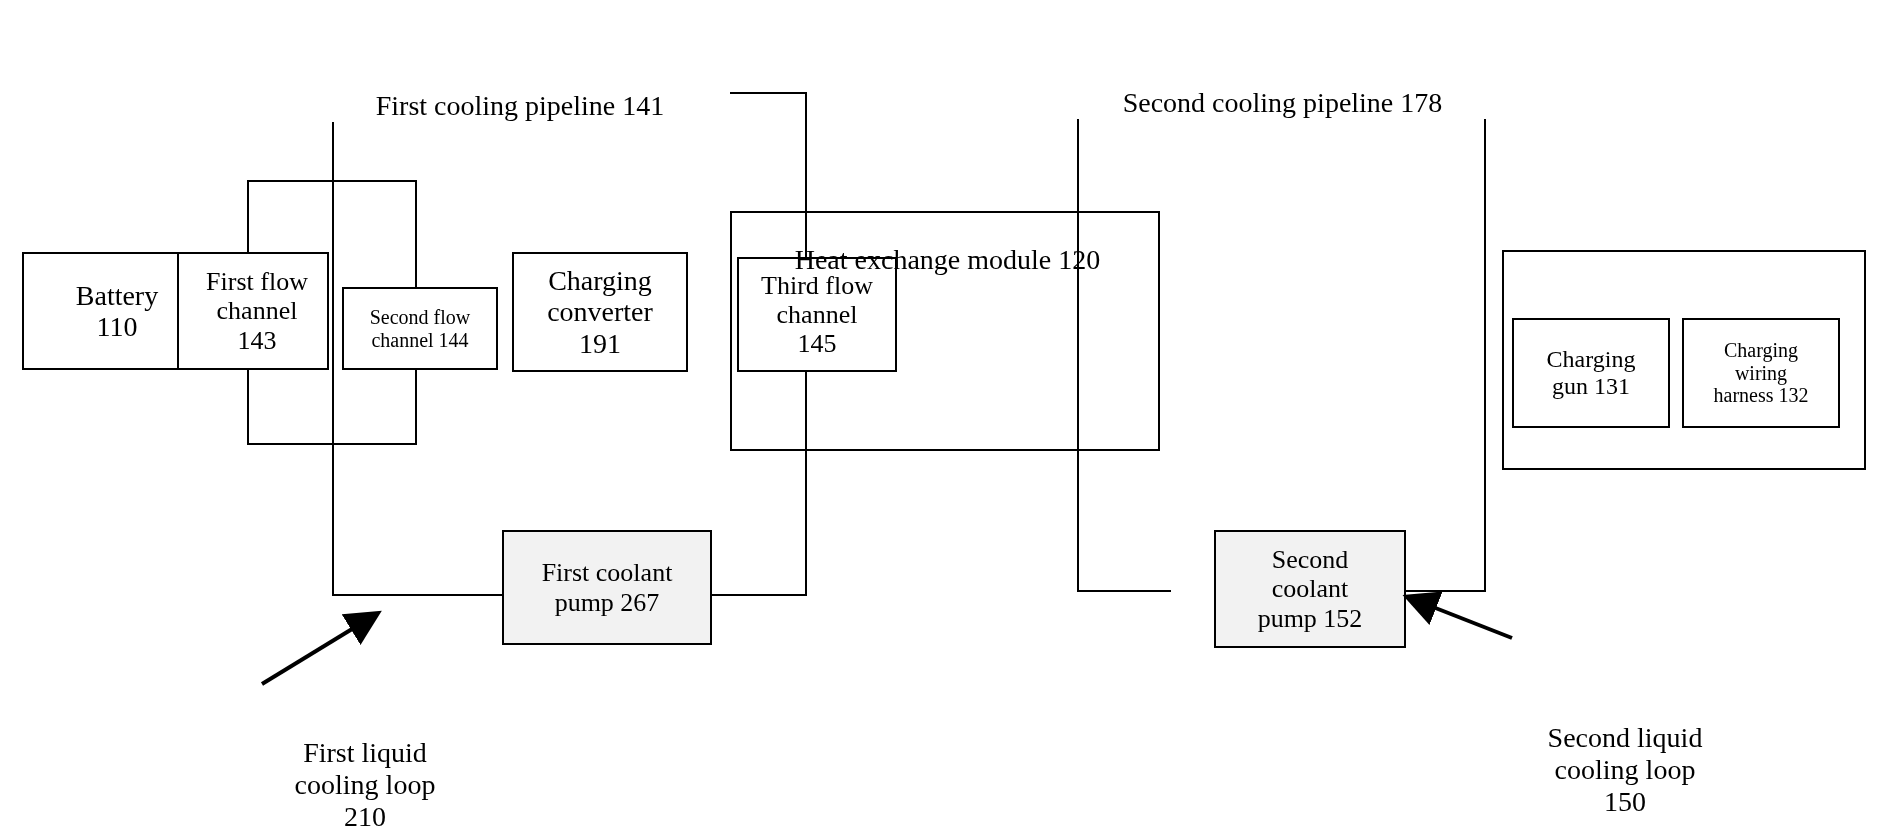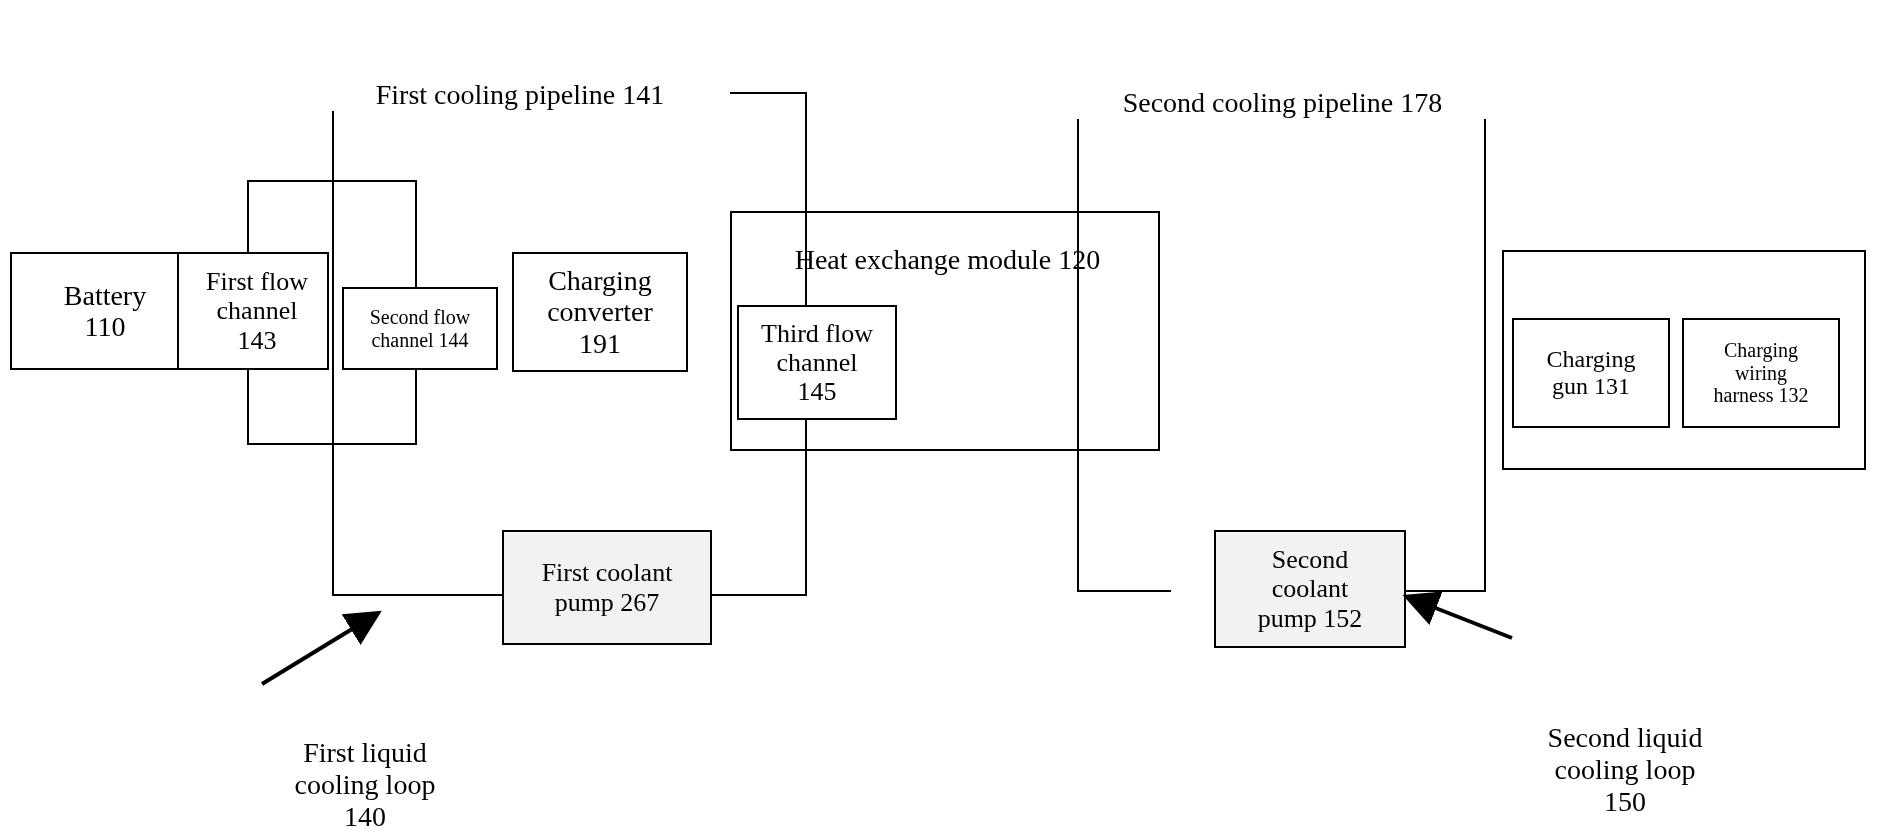--- a/index.html
+++ b/index.html
@@ -78,21 +78,21 @@
   <div class="pipe h" style="left:1077px; top:105px; width:409px;"></div>
   <div class="pipe v" style="left:1077px; top:105px; height:487px;"></div>
   <div class="pipe h" style="left:1077px; top:590px; width:94px;"></div>
   <div class="pipe h" style="left:1358px; top:590px; width:128px;"></div>
   <div class="pipe v" style="left:1484px; top:105px; height:487px;"></div>
 
   <div class="outline" style="left:730px; top:211px; width:430px; height:240px;"></div>
 
   <div class="outline" style="left:1502px; top:250px; width:364px; height:220px;"></div>
 
-  <div class="box fs-28" style="left:10px; top:252px; width:190px; height:118px;">
+  <div class="box fs-28" style="left:22px; top:252px; width:190px; height:118px;">
     <span style="white-space:pre-line;">Battery
 110</span>
   </div>
 
   <div class="box fs-26" style="left:177px; top:252px; width:152px; height:118px;padding-left:8px;">
     <span style="white-space:pre-line;">First flow
 channel
 143</span>
   </div>
 
@@ -100,21 +100,21 @@
     <span style="white-space:pre-line;">Second flow
 channel 144</span>
   </div>
 
   <div class="box fs-28" style="left:512px; top:252px; width:176px; height:120px;">
     <span style="white-space:pre-line;">Charging
 converter
 191</span>
   </div>
 
-  <div class="box fs-26" style="left:737px; top:257px; width:160px; height:115px;margin-top:48px;">
+  <div class="box fs-26" style="left:737px; top:257px; width:160px; height:115px;">
     <span style="white-space:pre-line;">Third flow
 channel
 145</span>
   </div>
 
   <div class="box fs-26" style="left:502px; top:530px; width:210px; height:115px; background:#f2f2f2;">
     <span style="white-space:pre-line;">First coolant
 pump 267</span>
   </div>
 
@@ -128,37 +128,37 @@
     <span style="white-space:pre-line;">Charging
 gun 131</span>
   </div>
 
   <div class="box fs-20" style="left:1682px; top:318px; width:158px; height:110px;">
     <span style="white-space:pre-line;">Charging
 wiring
 harness 132</span>
   </div>
 
-  <div class="label fs-28" style="left:310px; top:47px; width:420px; background:#fff;">
+  <div class="label fs-28" style="left:310px; top:58px; width:420px; background:#fff;">
     <span>First cooling pipeline 141</span>
   </div>
 
   <div class="label fs-28" style="left:1040px; top:55px; width:485px; background:#fff;">
     <span>Second cooling pipeline 178</span>
   </div>
 
   <div class="label fs-28" style="left:740px; top:212px; width:415px;">
     <span>Heat exchange module 120</span>
   </div>
 
 
   <div class="label fs-28" style="left:215px; top:705px; width:300px;">
     <span>First liquid
 cooling loop
-140</span>
+210</span>
   </div>
 
   <div class="label fs-28" style="left:1475px; top:690px; width:300px;">
     <span>Second liquid
 cooling loop
 150</span>
   </div>
 
   <svg class="overlay" viewBox="0 0 1879 833">
     <defs>

